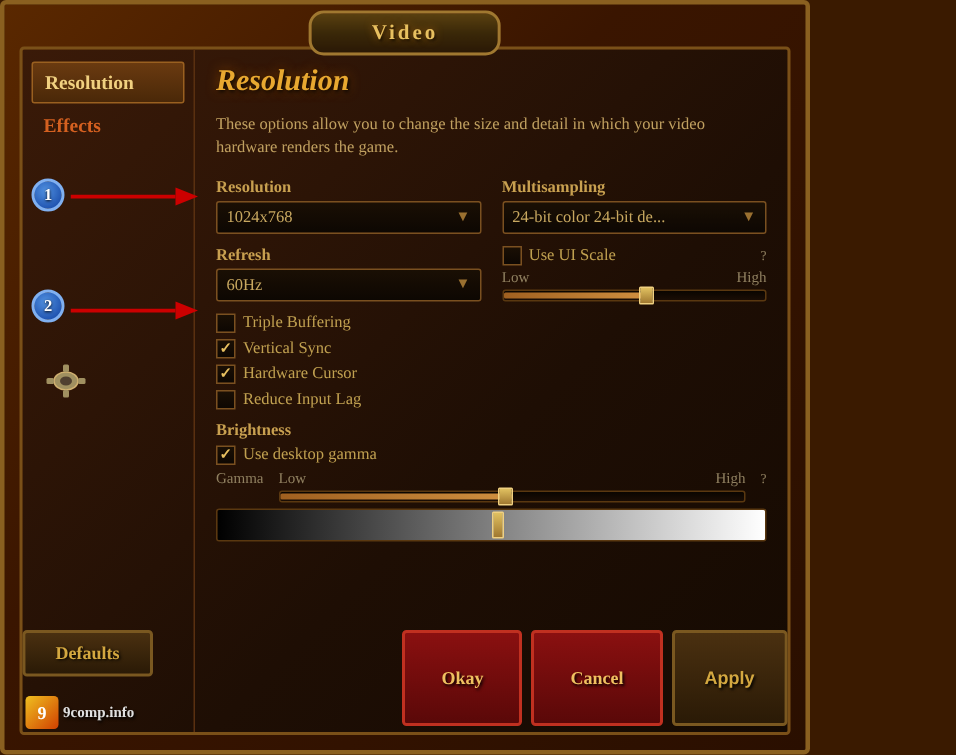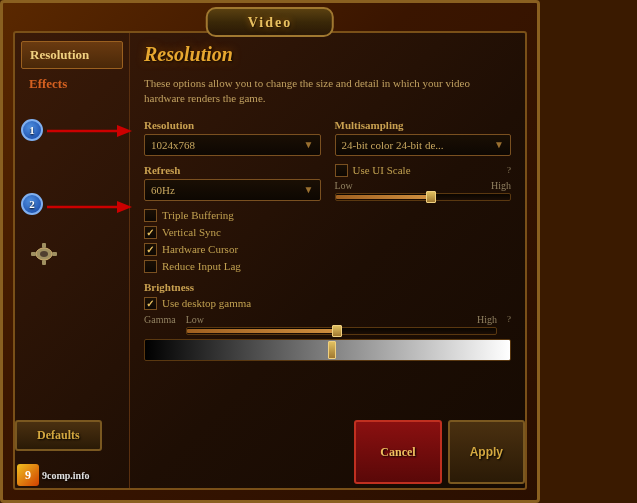--- a/index.html
+++ b/index.html
@@ -525,20 +525,21 @@
         <div class="brightness-bar">
           <div class="brightness-thumb"></div>
         </div>
       </div>
     </div>
   </div>
 
   <div class="bottom-bar">
     <button class="btn-defaults">Defaults</button>
     <div class="btn-group">
+      <button class="btn-okay">Okay</button>
       <button class="btn-cancel">Cancel</button>
       <button class="btn-apply">Apply</button>
     </div>
   </div>
 
   <div class="watermark">
     <div class="watermark-icon">9</div>
     <span class="watermark-text">9comp.info</span>
   </div>
 </div>

